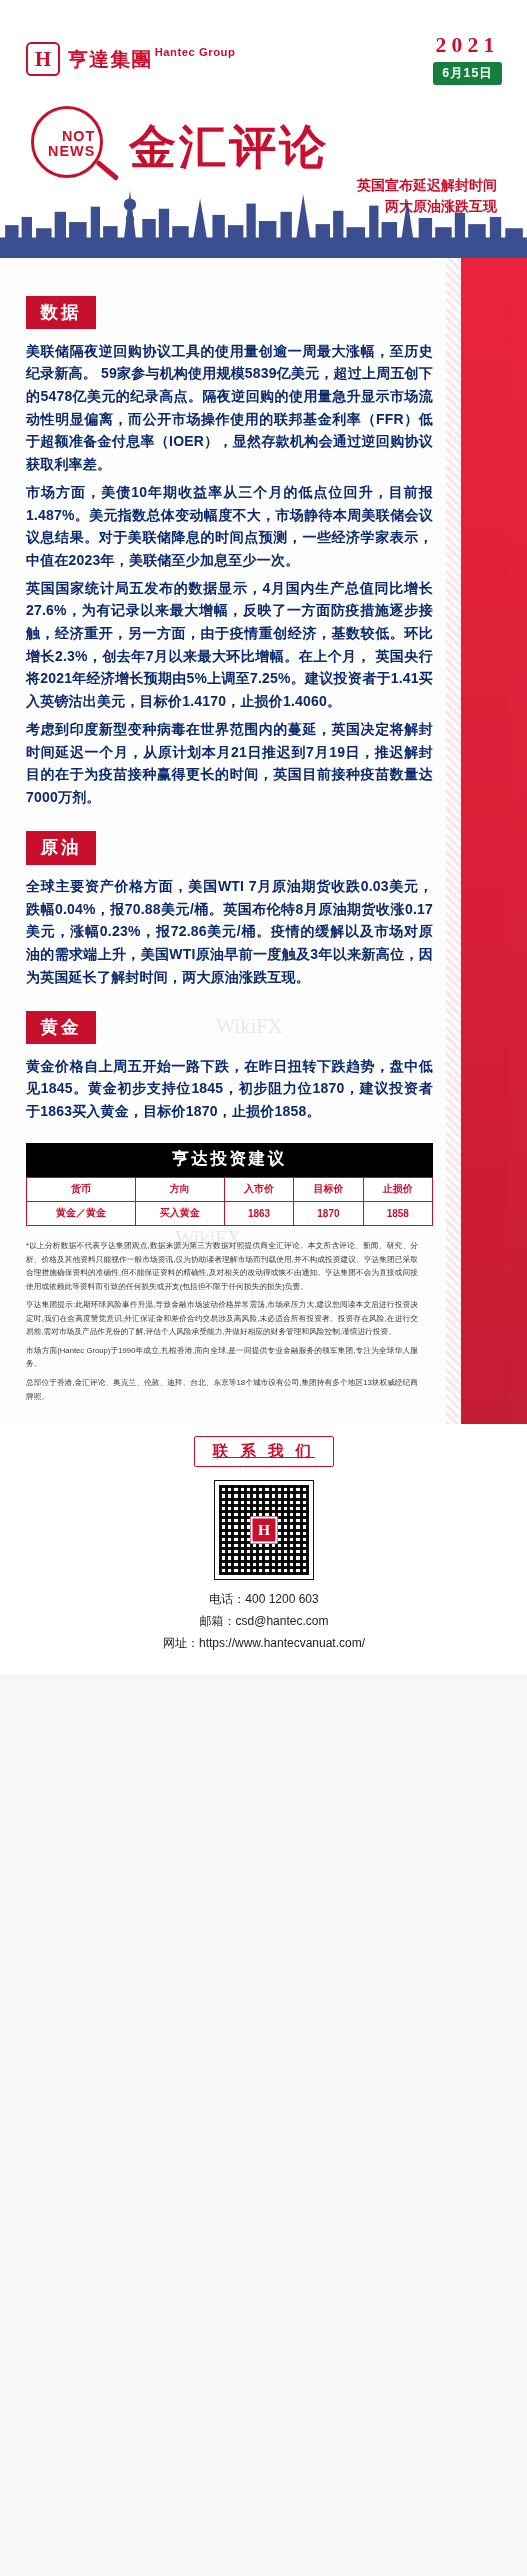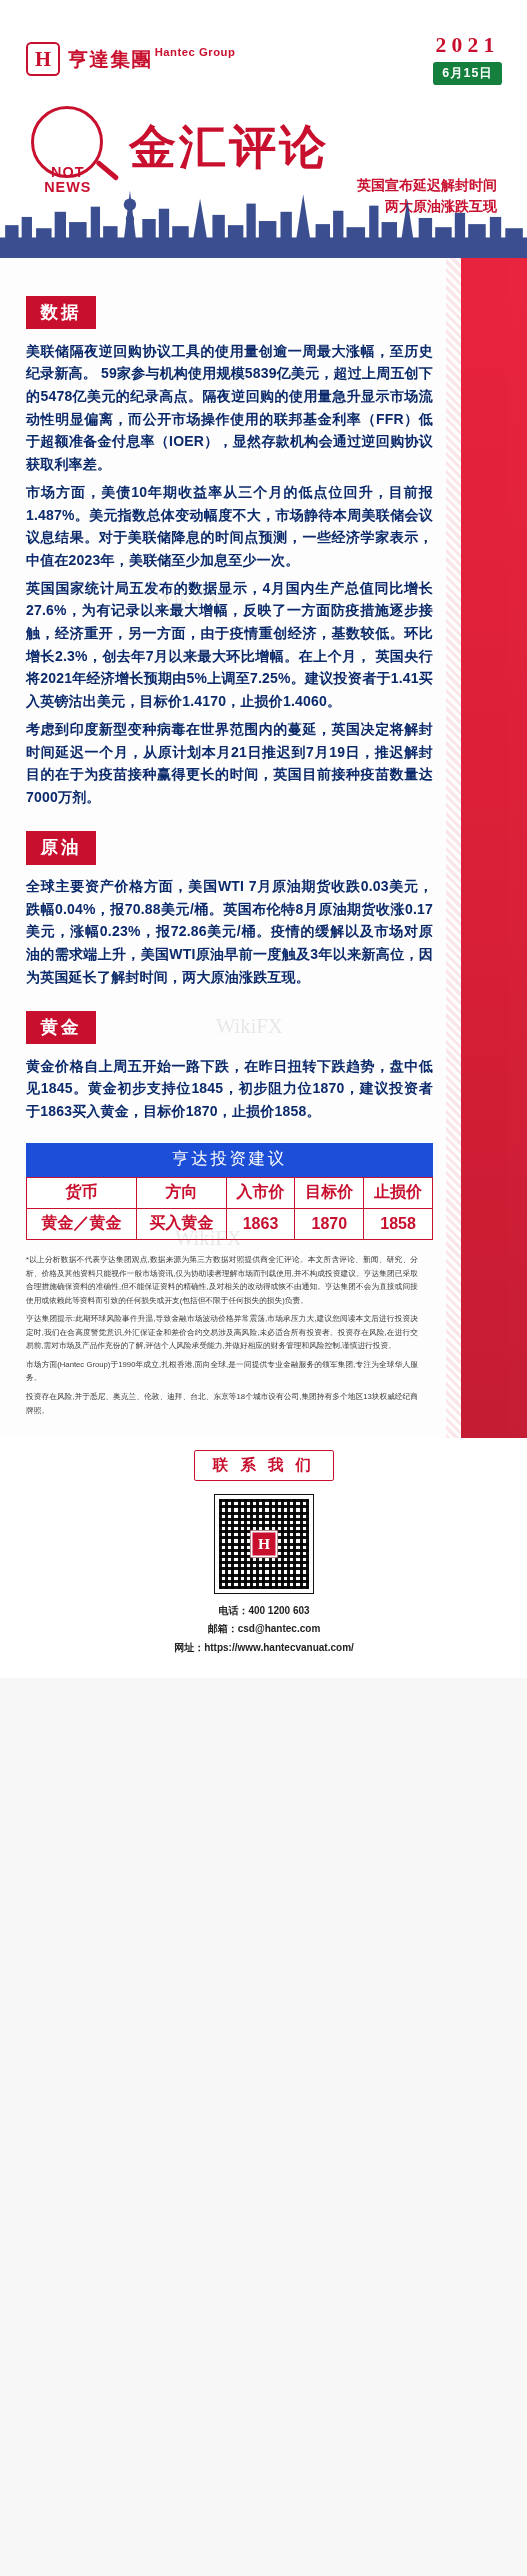--- a/index.html
+++ b/index.html
@@ -87,25 +87,24 @@
     left: 63px; top: 62px;
     width: 27px; height: 4.6px;
     background: #c8102e;
     transform: rotate(40deg);
     border-radius: 2.1px;
   }
   .notnews .nn-text {
     position: absolute;
     left: 9.3px; top: 23px;
     width: 55px;
-    text-align: center;
+    text-align: right;
     color: #c8102e;
     font-weight: bold;
     line-height: 1.05;
-    margin-top: 36px;
   }
   .nn-top { font-size: 14.4px; letter-spacing: 1px; }
   .nn-bot { font-size: 14.4px; letter-spacing: 1px; }
 
   .big-title {
     position: absolute;
     left: 129px; top: 13.4px;
     font-size: 47px;
     font-weight: bold;
     color: #c8102e;
@@ -169,38 +168,38 @@
     font-weight: bold;
     letter-spacing: 0.2px;
   }
 
   
   .advice {
     margin: 20.6px 0 12.4px 0;
     max-width: 407px;
   }
   .advice-head {
-    background: #1d4ed8;
+    background: #000000;
     color: #fff;
     text-align: center;
     font-size: 16.5px;
-    font-weight: normal;
+    font-weight: bold;
     letter-spacing: 2.6px;
     padding: 5.2px 0 6.2px 0;
     font-family: "Liberation Serif", serif;
   }
   table.advice-table {
     width: 100%;
     border-collapse: collapse;
     background: #ffffff;
   }
   table.advice-table th, table.advice-table td {
     border: 1px solid #c8102e;
     color: #c8102e;
-    font-size: 16px;
+    font-size: 10px;
     font-weight: bold;
     text-align: center;
     padding: 4.6px 2.1px;
   }
   table.advice-table th { background: #fff; }
 
   
   .disclaimer {
     margin-top: 13.4px;
     max-width: 392px;
@@ -221,20 +220,21 @@
   .contact-head {
     display: inline-block;
     border: 1.5px solid #c8102e;
     color: #c8102e;
     font-size: 15.5px;
     font-weight: bold;
     letter-spacing: 4.1px;
     padding: 4.1px 17.5px;
     border-radius: 2.1px;
     font-family: "Liberation Serif", serif;
+    text-decoration: underline;
   }
   .qr {
     width: 98px; height: 98px;
     margin: 13.4px auto 9.3px auto;
     background:
       repeating-linear-gradient(0deg,#111 0 3.1px, #fff 3.1px 6.2px),
       repeating-linear-gradient(90deg,#111 0 3.1px, #fff 3.1px 6.2px);
     background-blend-mode: multiply;
     border: 4.1px solid #fff;
     outline: 1px solid #111;
@@ -244,21 +244,21 @@
     position: absolute; left: 50%; top: 50%;
     transform: translate(-50%,-50%);
     width: 27px; height: 27px;
     background: #c8102e;
     color: #fff;
     font-size: 15.5px; font-weight: bold;
     display: flex; align-items: center; justify-content: center;
     border: 2.1px solid #fff;
     font-family: "Liberation Serif", serif;
   }
-  .contact-lines { font-size: 10px; color: #222; line-height: 1.85; font-weight: bold; }
+  .contact-lines { font-size: 12px; color: #222; line-height: 1.85; }
 
   .watermark {
     position: absolute;
     color: rgba(120,120,120,0.16);
     font-size: 20.6px;
     font-weight: normal;
     font-family: "Liberation Serif", serif;
     pointer-events: none;
   }
 </style>
@@ -380,21 +380,21 @@
           </tr>
         </tbody>
       </table>
     </div>
 
     
     <div class="disclaimer">
       <p>*以上分析数据不代表亨达集团观点,数据来源为第三方数据对照提供商全汇评论。本文所含评论、新闻、研究、分析、价格及其他资料只能视作一般市场资讯,仅为协助读者理解市场而刊载使用,并不构成投资建议。亨达集团已采取合理措施确保资料的准确性,但不能保证资料的精确性,及对相关的改动得或恢不由通知。亨达集团不会为直接或间接使用或依赖此等资料而引致的任何损失或开支(包括但不限于任何损失的损失)负责。</p>
       <p>亨达集团提示:此期环球风险事件升温,导致金融市场波动价格异常震荡,市场承压力大,建议您阅读本文后进行投资决定时,我们在合高度警觉意识,外汇保证金和差价合约交易涉及高风险,未必适合所有投资者。投资存在风险,在进行交易前,需对市场及产品作充份的了解,评估个人风险承受能力,并做好相应的财务管理和风险控制,谨慎进行投资。</p>
       <p>市场方面(Hantec Group)于1990年成立,扎根香港,面向全球,是一间提供专业金融服务的领军集团,专注为全球华人服务。</p>
-      <p>投资存在风险,并于悉尼、奥克兰、伦敦、迪拜、台北、东京等18个城市设有公司,集团持有多个地区13块权威经纪商牌照。</p>
+      <p>总部位于香港,金汇评论、奥克兰、伦敦、迪拜、台北、东京等18个城市设有公司,集团持有多个地区13块权威经纪商牌照。</p>
     </div>
   </div>
 
   <div class="contact">
     <div class="contact-head">联 系 我 们</div>
     <div class="qr">
       <div class="qr-center">H</div>
     </div>
     <div class="contact-lines">
       <div>电话：400 1200 603</div>

